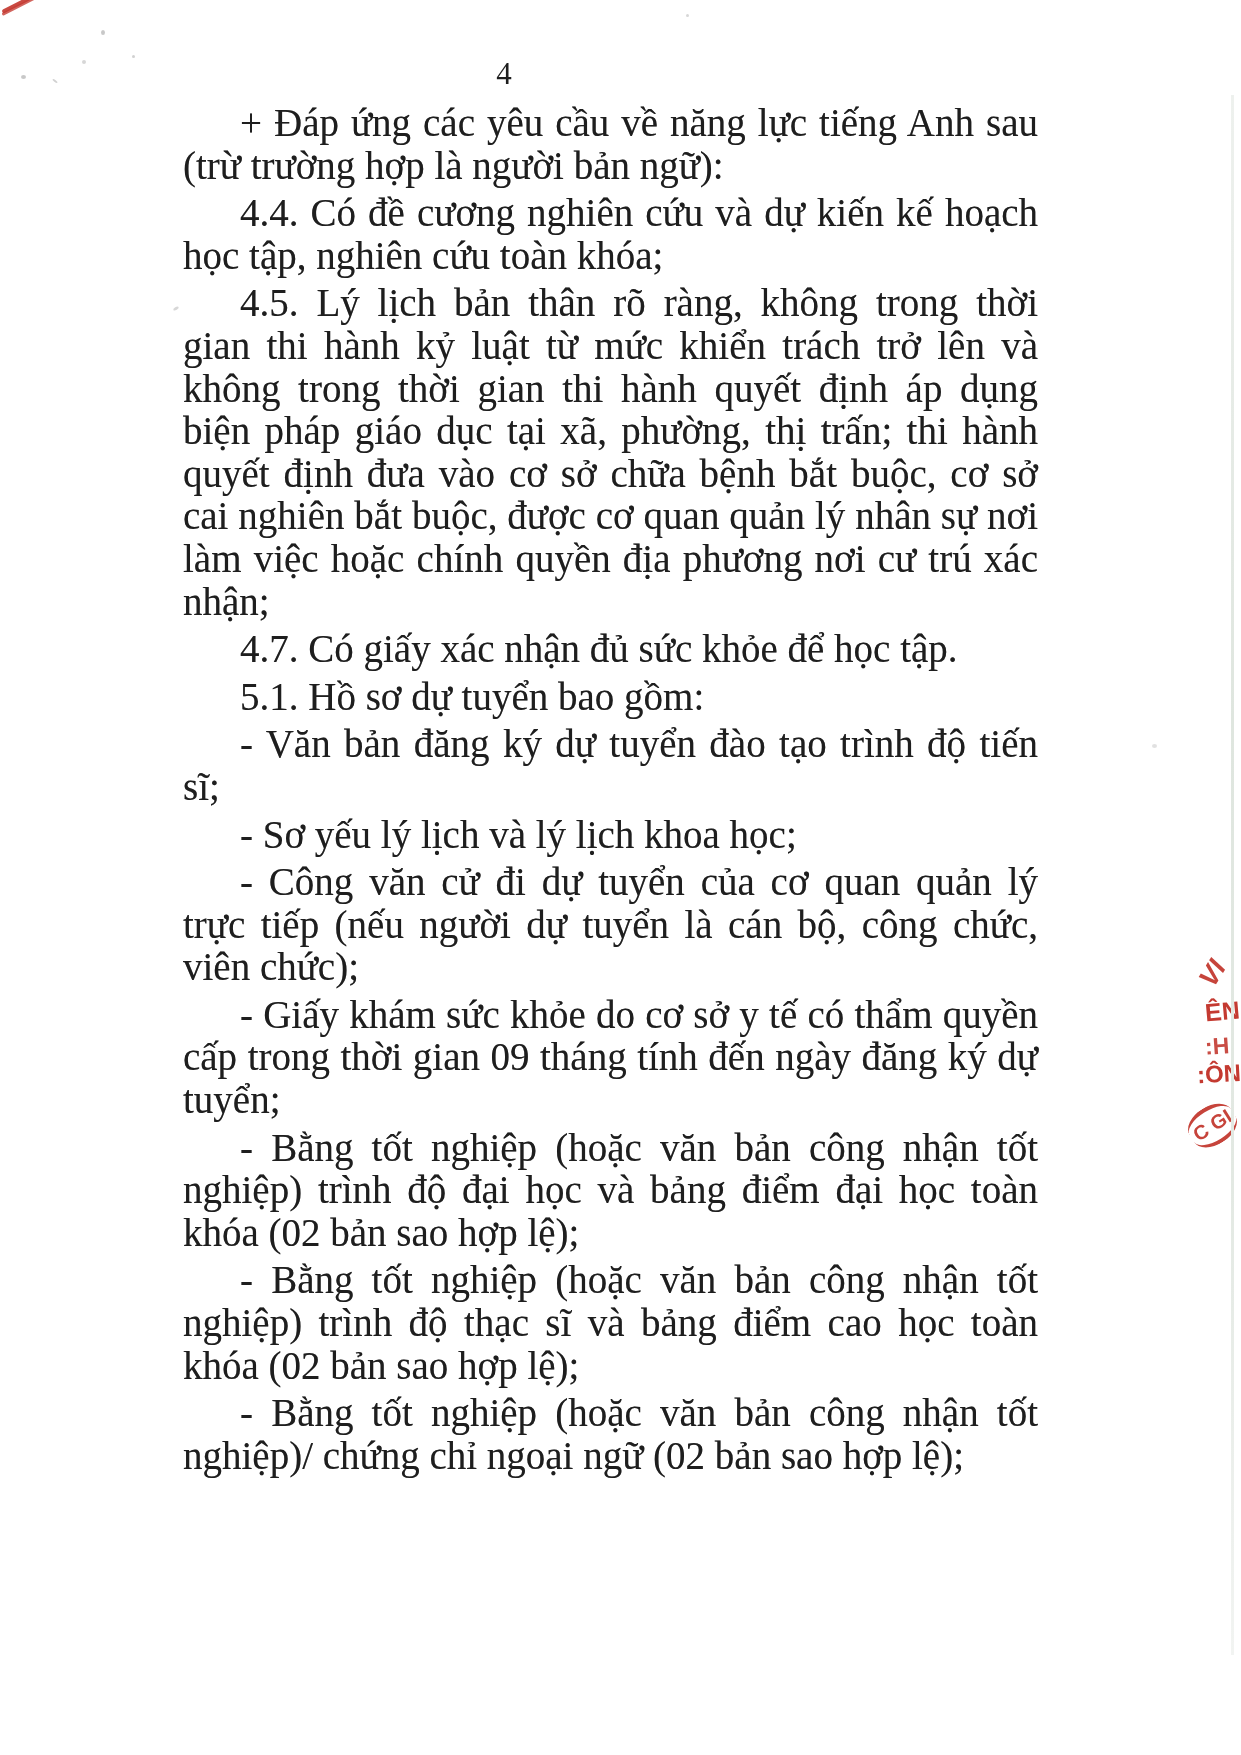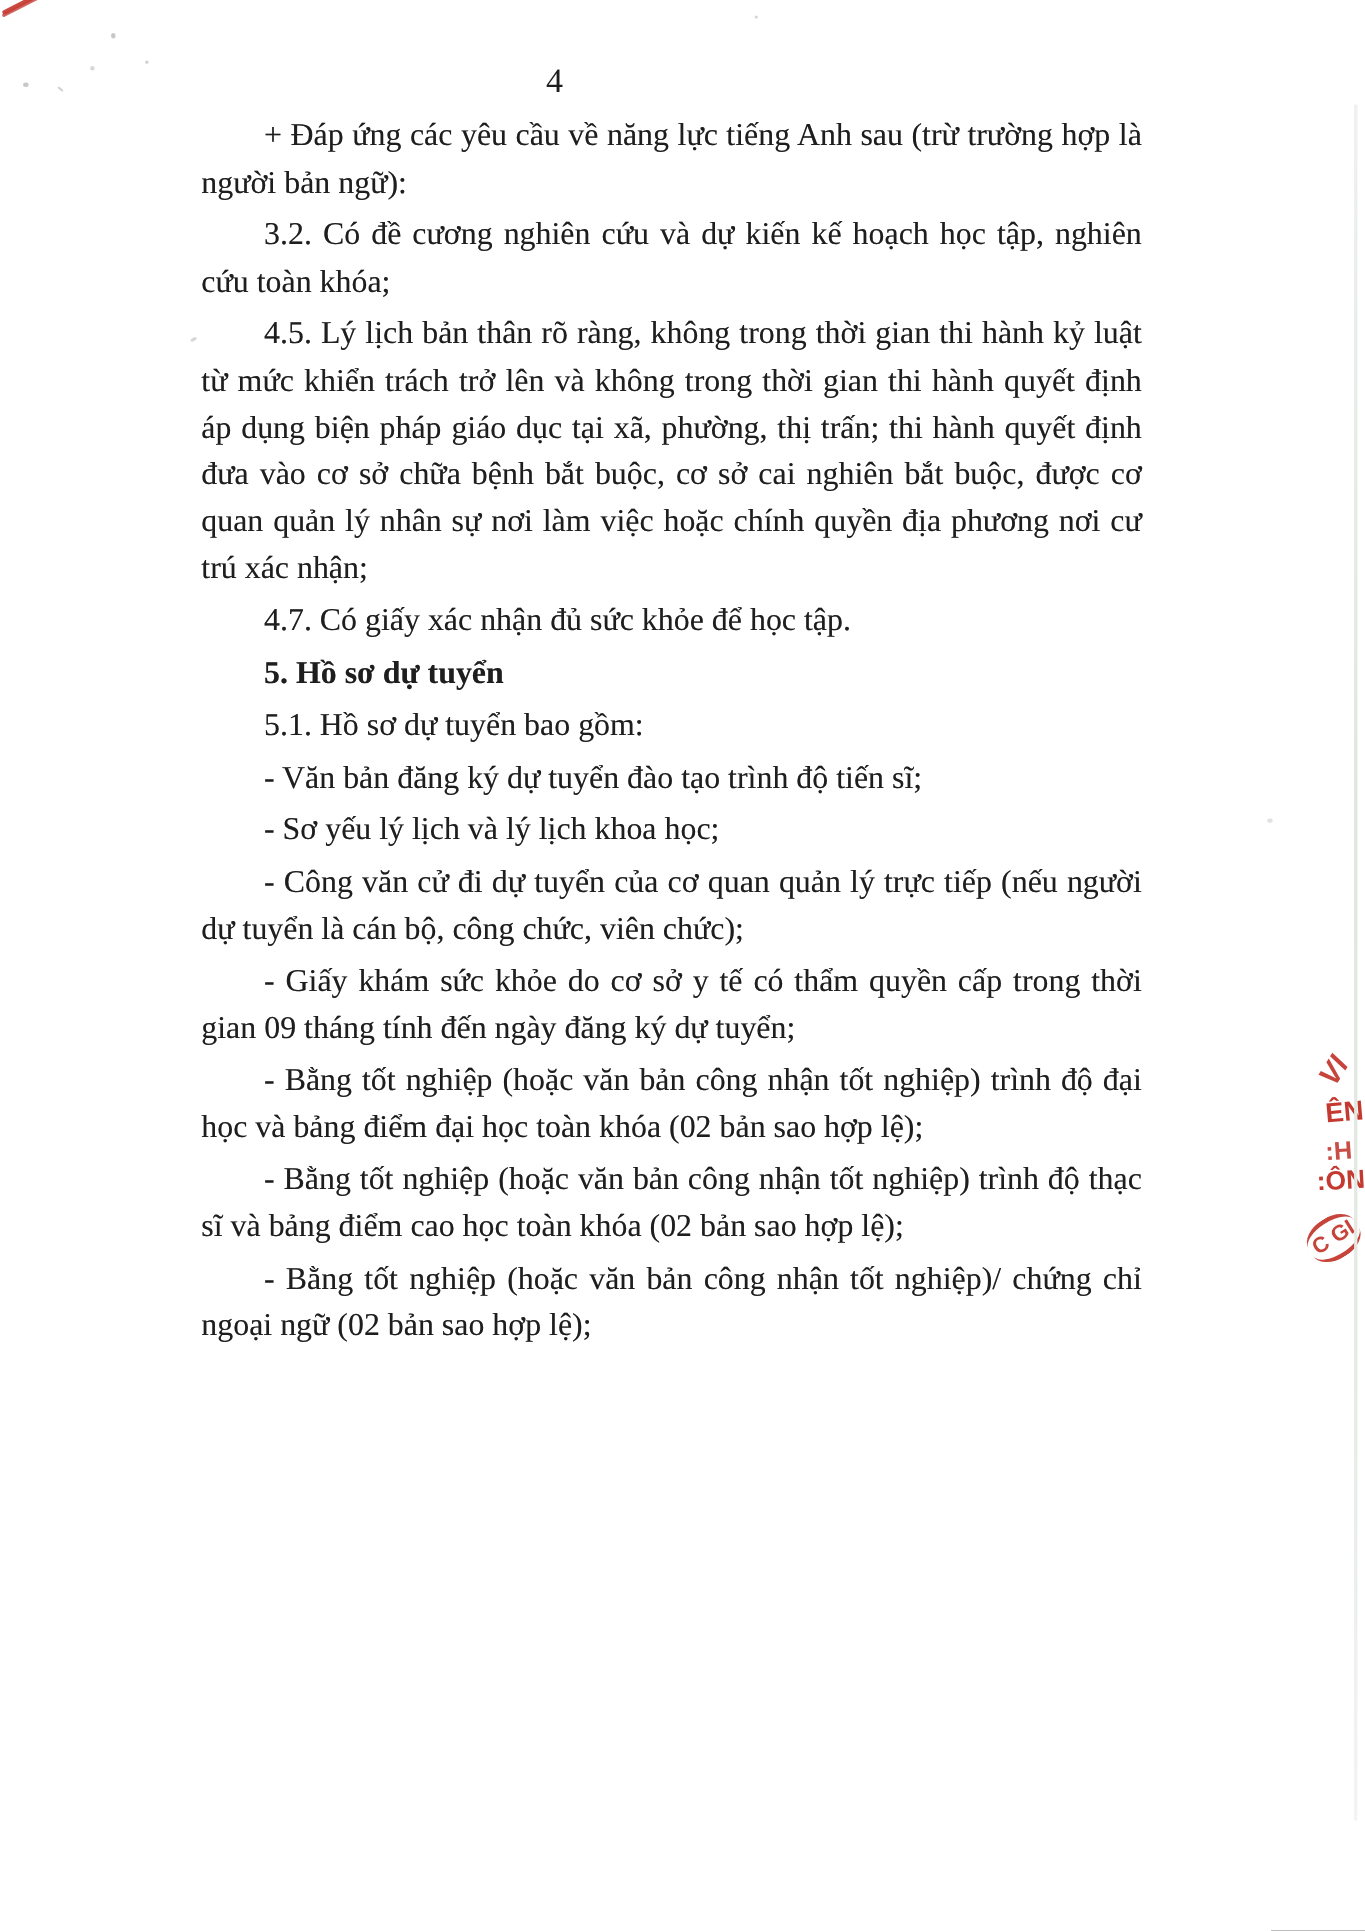--- a/index.html
+++ b/index.html
@@ -23,21 +23,21 @@
     line-height: 36px;
   }
   .content {
     position: absolute;
     top: 102px;
     left: 183px;
     width: 855px;
   }
   p.para {
     margin: 0 0 5px 0;
-    font-size: 29px;
+    font-size: 39px;
     line-height: 42.6px;
     text-align: justify;
     text-indent: 57px;
     text-shadow: 0 0 0.5px rgba(20,20,20,0.45); 
   }
   p.heading { font-weight: bold; }
 
   
   .scan-edge {
     position: absolute;
@@ -97,24 +97,23 @@
 </style>
 </head>
 <body>
 
 <div class="page">
 
   <div class="page-number">4</div>
 
   <div class="content">
     <p class="para">+ Đáp ứng các yêu cầu về năng lực tiếng Anh sau (trừ trường hợp là người bản ngữ):</p>
-    <p class="para">3.2. Có đề cương nghiên cứu và dự kiến kế hoạch học tập, nghiên cứu toàn khóa;</p>
+    <p class="para">4.4. Có đề cương nghiên cứu và dự kiến kế hoạch học tập, nghiên cứu toàn khóa;</p>
     <p class="para">4.5. Lý lịch bản thân rõ ràng, không trong thời gian thi hành kỷ luật từ mức khiển trách trở lên và không trong thời gian thi hành quyết định áp dụng biện pháp giáo dục tại xã, phường, thị trấn; thi hành quyết định đưa vào cơ sở chữa bệnh bắt buộc, cơ sở cai nghiên bắt buộc, được cơ quan quản lý nhân sự nơi làm việc hoặc chính quyền địa phương nơi cư trú xác nhận;</p>
     <p class="para">4.7. Có giấy xác nhận đủ sức khỏe để học tập.</p>
-    <p class="para heading">5. Hồ sơ dự tuyển</p>
     <p class="para">5.1. Hồ sơ dự tuyển bao gồm:</p>
     <p class="para">- Văn bản đăng ký dự tuyển đào tạo trình độ tiến sĩ;</p>
     <p class="para">- Sơ yếu lý lịch và lý lịch khoa học;</p>
     <p class="para">- Công văn cử đi dự tuyển của cơ quan quản lý trực tiếp (nếu người dự tuyển là cán bộ, công chức, viên chức);</p>
     <p class="para">- Giấy khám sức khỏe do cơ sở y tế có thẩm quyền cấp trong thời gian 09 tháng tính đến ngày đăng ký dự tuyển;</p>
     <p class="para">- Bằng tốt nghiệp (hoặc văn bản công nhận tốt nghiệp) trình độ đại học và bảng điểm đại học toàn khóa (02 bản sao hợp lệ);</p>
     <p class="para">- Bằng tốt nghiệp (hoặc văn bản công nhận tốt nghiệp) trình độ thạc sĩ và bảng điểm cao học toàn khóa (02 bản sao hợp lệ);</p>
     <p class="para">- Bằng tốt nghiệp (hoặc văn bản công nhận tốt nghiệp)/ chứng chỉ ngoại ngữ (02 bản sao hợp lệ);</p>
 
   </div>

